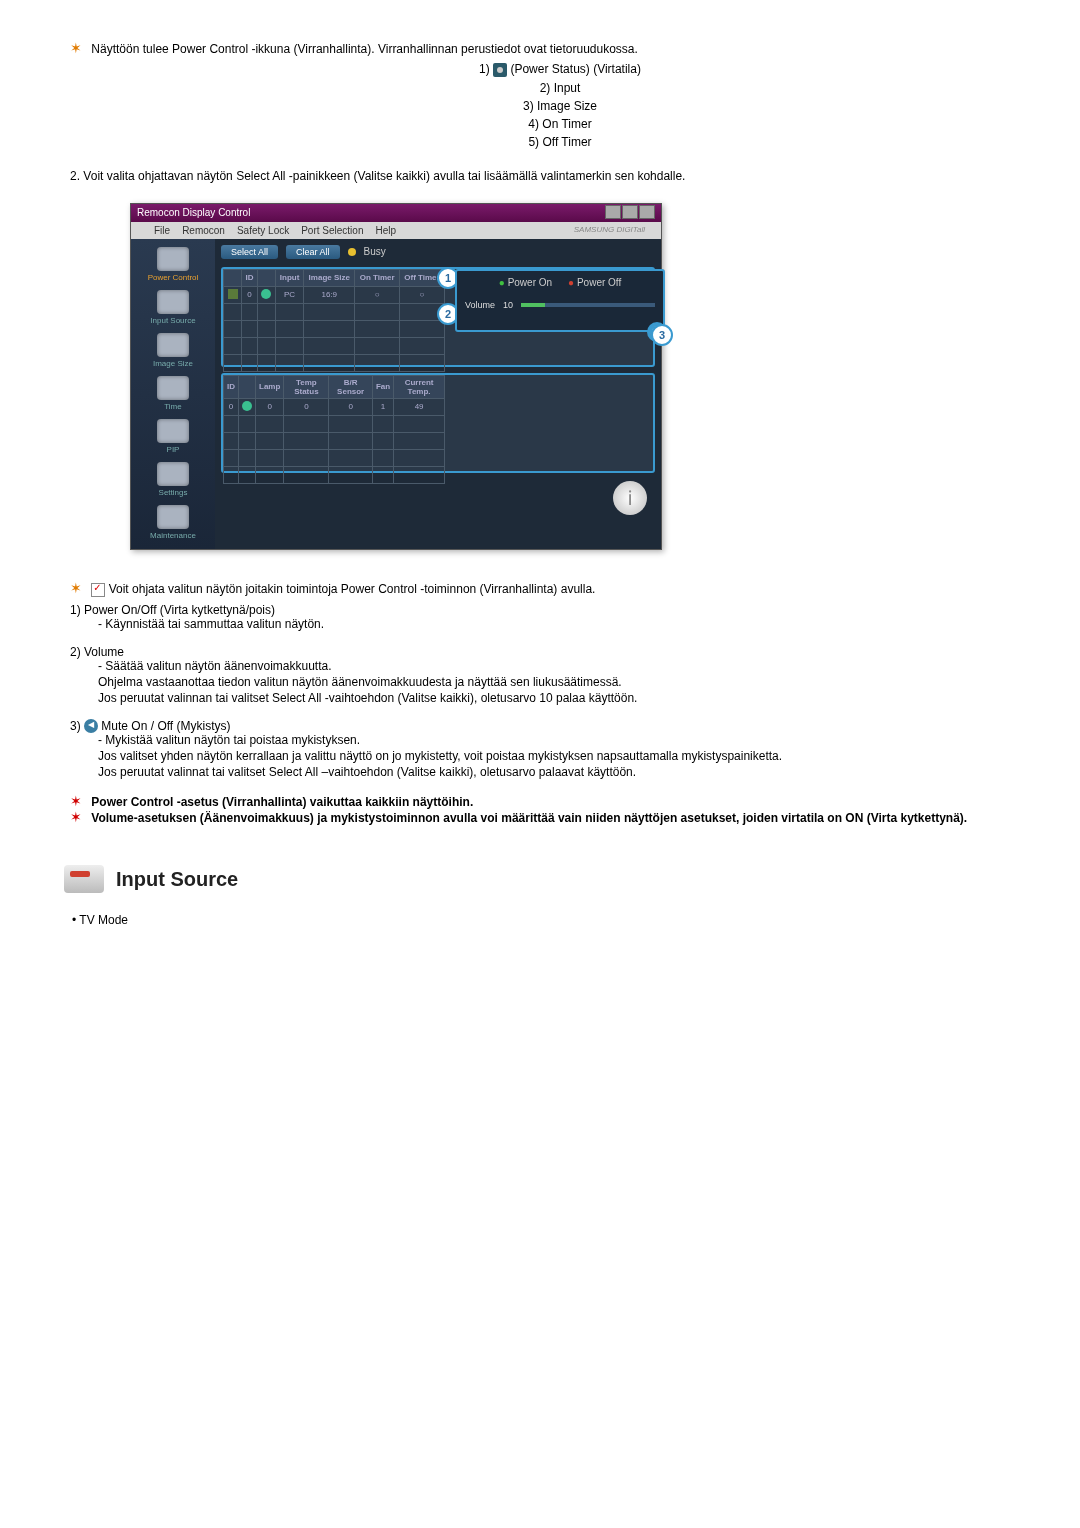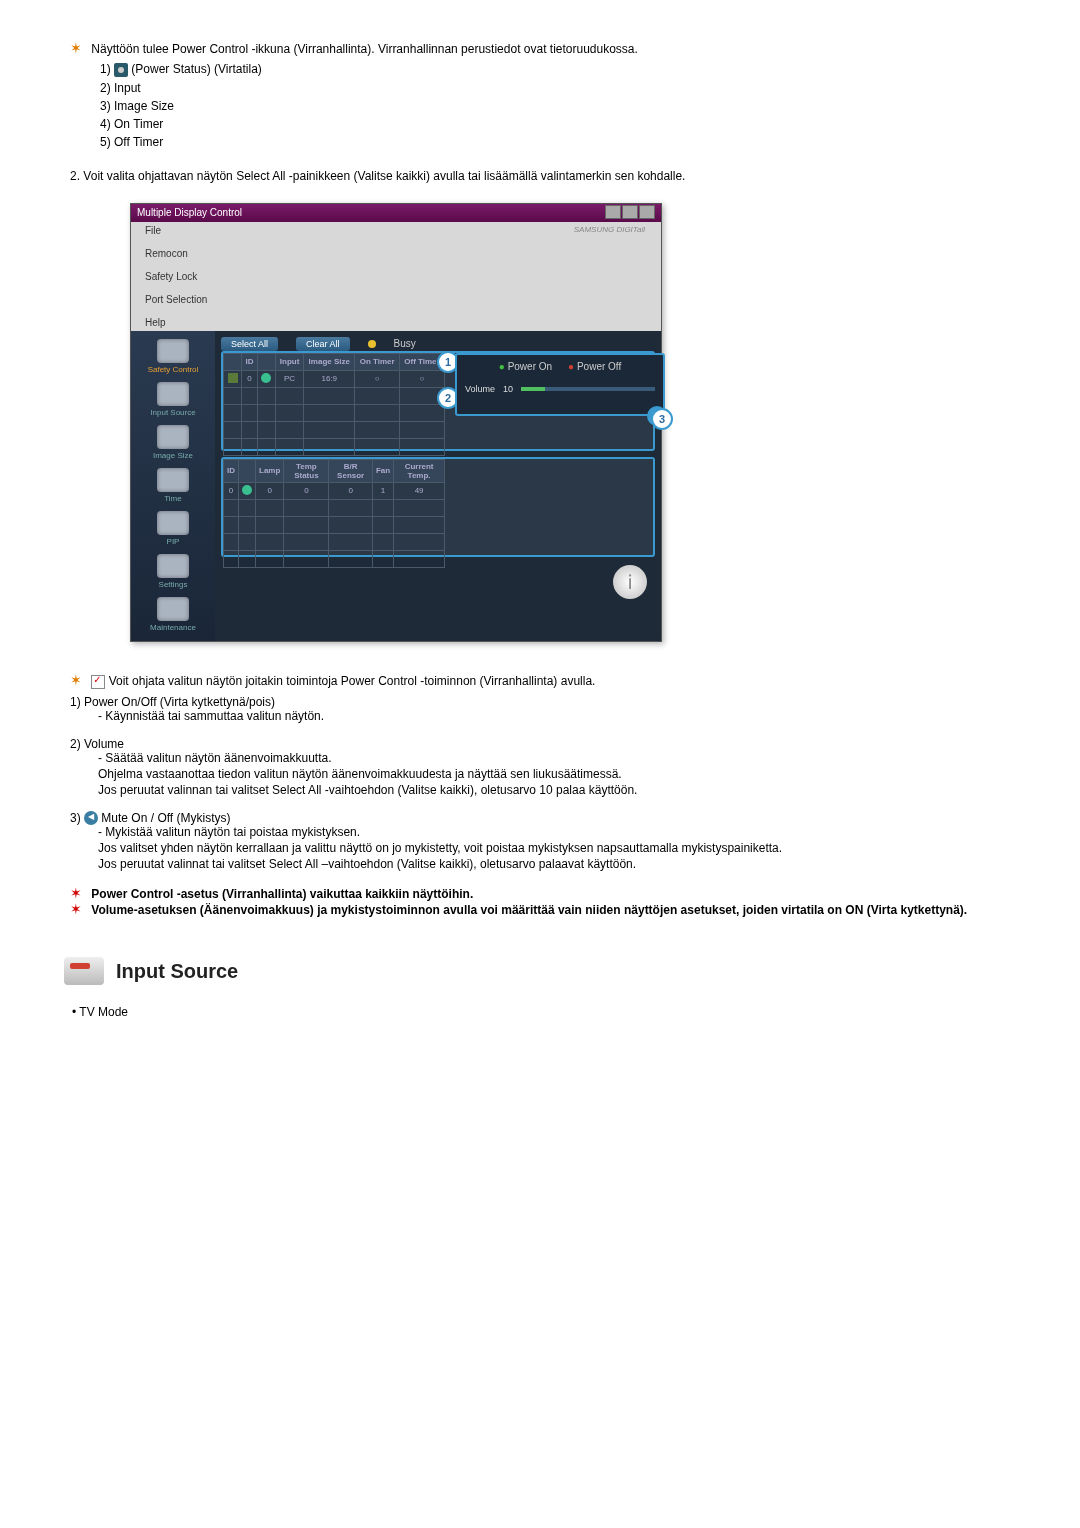--- a/index.html
+++ b/index.html
@@ -28,20 +28,21 @@
   }
   .intro-line {
     margin-left: 10px;
     margin-bottom: 6px;
   }
   .numlist {
     margin-left: 40px;
   }
   .numlist div {
     margin-bottom: 4px;
+    text-align: center;
   }
   .small-icon {
     display: inline-block;
     width: 14px;
     height: 14px;
     background: #2a5a6a;
     border-radius: 2px;
     vertical-align: middle;
     position: relative;
   }
@@ -113,26 +114,25 @@
   .win-buttons span {
     display: inline-block;
     width: 14px; height: 12px;
     background: #aaa;
     margin-left: 1px;
     border: 1px solid #666;
   }
   .menubar {
     background: #d8d8d8;
     color: #333;
-    padding: 3px 14px;
+    padding: 3px 23px;
     display: flex;
     gap: 12px;
     font-size: 10px;
     position: relative;
-    flex-direction: column;
   }
   .menubar .brand {
     position: absolute;
     right: 16px;
     color: #888;
     font-size: 8px;
     font-style: italic;
   }
   .app-body {
     display: flex;
@@ -163,23 +163,23 @@
     border-radius: 4px;
     margin: 0 auto 2px;
     box-shadow: inset 0 0 4px rgba(0,0,0,0.4);
   }
   .main-panel {
     flex: 1;
     padding: 6px;
   }
   .toolbar-row {
     display: flex;
-    gap: 18px;
+    gap: 8px;
     align-items: center;
-    margin-bottom: 0;
+    margin-bottom: 8px;
   }
   .pill-btn {
     background: linear-gradient(#4a7aa0, #2a5a80);
     color: #fff;
     padding: 2px 10px;
     border-radius: 3px;
     font-size: 9px;
   }
   .busy-dot {
     width: 8px; height: 8px;
@@ -369,34 +369,34 @@
   <div><span>5) </span><span>Off Timer</span></div>
 </div>
 
 <div class="para">
   <span>2.</span>
   <span>Voit valita ohjattavan näytön Select All -painikkeen (Valitse kaikki) avulla tai lisäämällä valintamerkin sen kohdalle.</span>
 </div>
 
 <div class="app-window">
   <div class="titlebar">
-    <span>Multiple Display Control</span>
+    <span>Remocon Display Control</span>
     <span class="win-buttons"><span></span><span></span><span></span></span>
   </div>
   <div class="menubar">
     <span>File</span>
     <span>Remocon</span>
     <span>Safety Lock</span>
     <span>Port Selection</span>
     <span>Help</span>
     <span class="brand">SAMSUNG DIGITall</span>
   </div>
   <div class="app-body">
     <div class="sidebar">
-      <div class="side-item active"><div class="side-icon"></div><span>Safety Control</span></div>
+      <div class="side-item active"><div class="side-icon"></div><span>Power Control</span></div>
       <div class="side-item"><div class="side-icon"></div><span>Input Source</span></div>
       <div class="side-item"><div class="side-icon"></div><span>Image Size</span></div>
       <div class="side-item"><div class="side-icon"></div><span>Time</span></div>
       <div class="side-item"><div class="side-icon"></div><span>PIP</span></div>
       <div class="side-item"><div class="side-icon"></div><span>Settings</span></div>
       <div class="side-item"><div class="side-icon"></div><span>Maintenance</span></div>
     </div>
     <div class="main-panel">
       <div class="toolbar-row">
         <span class="pill-btn">Select All</span>

